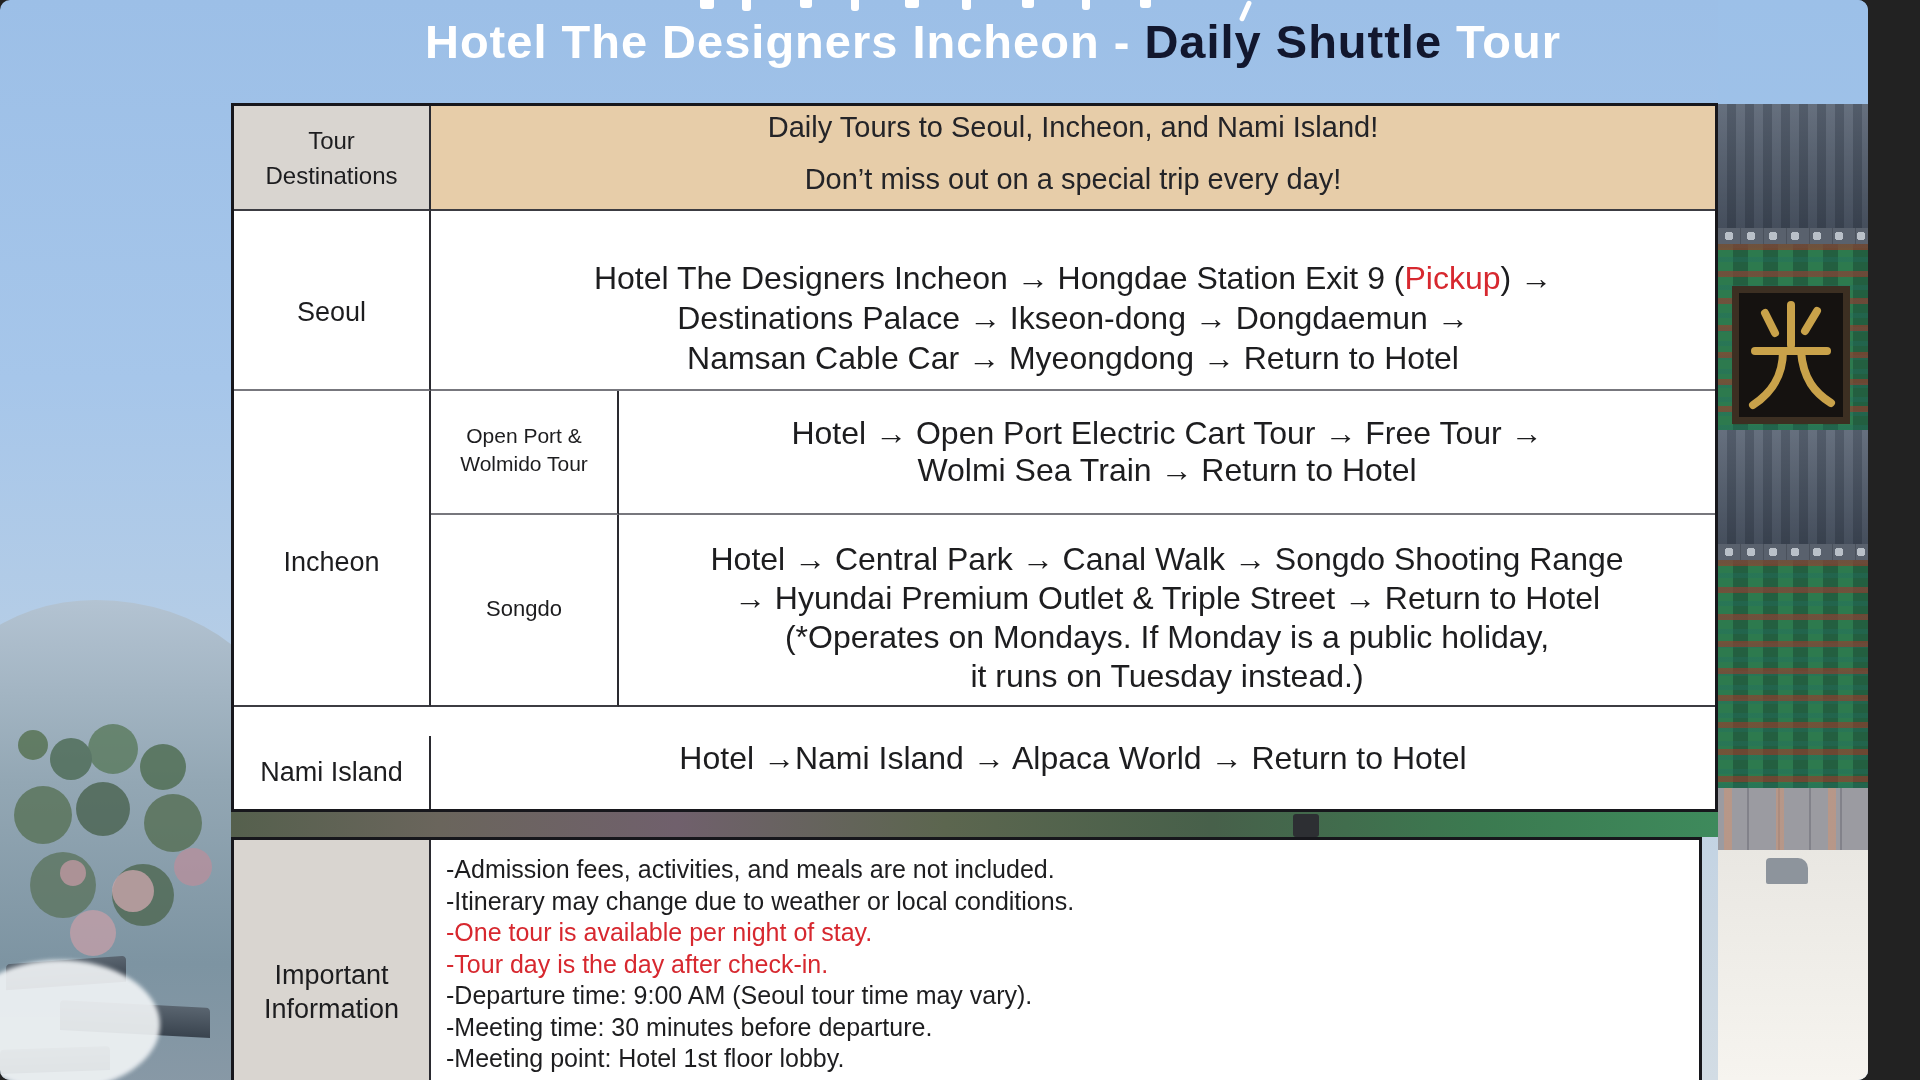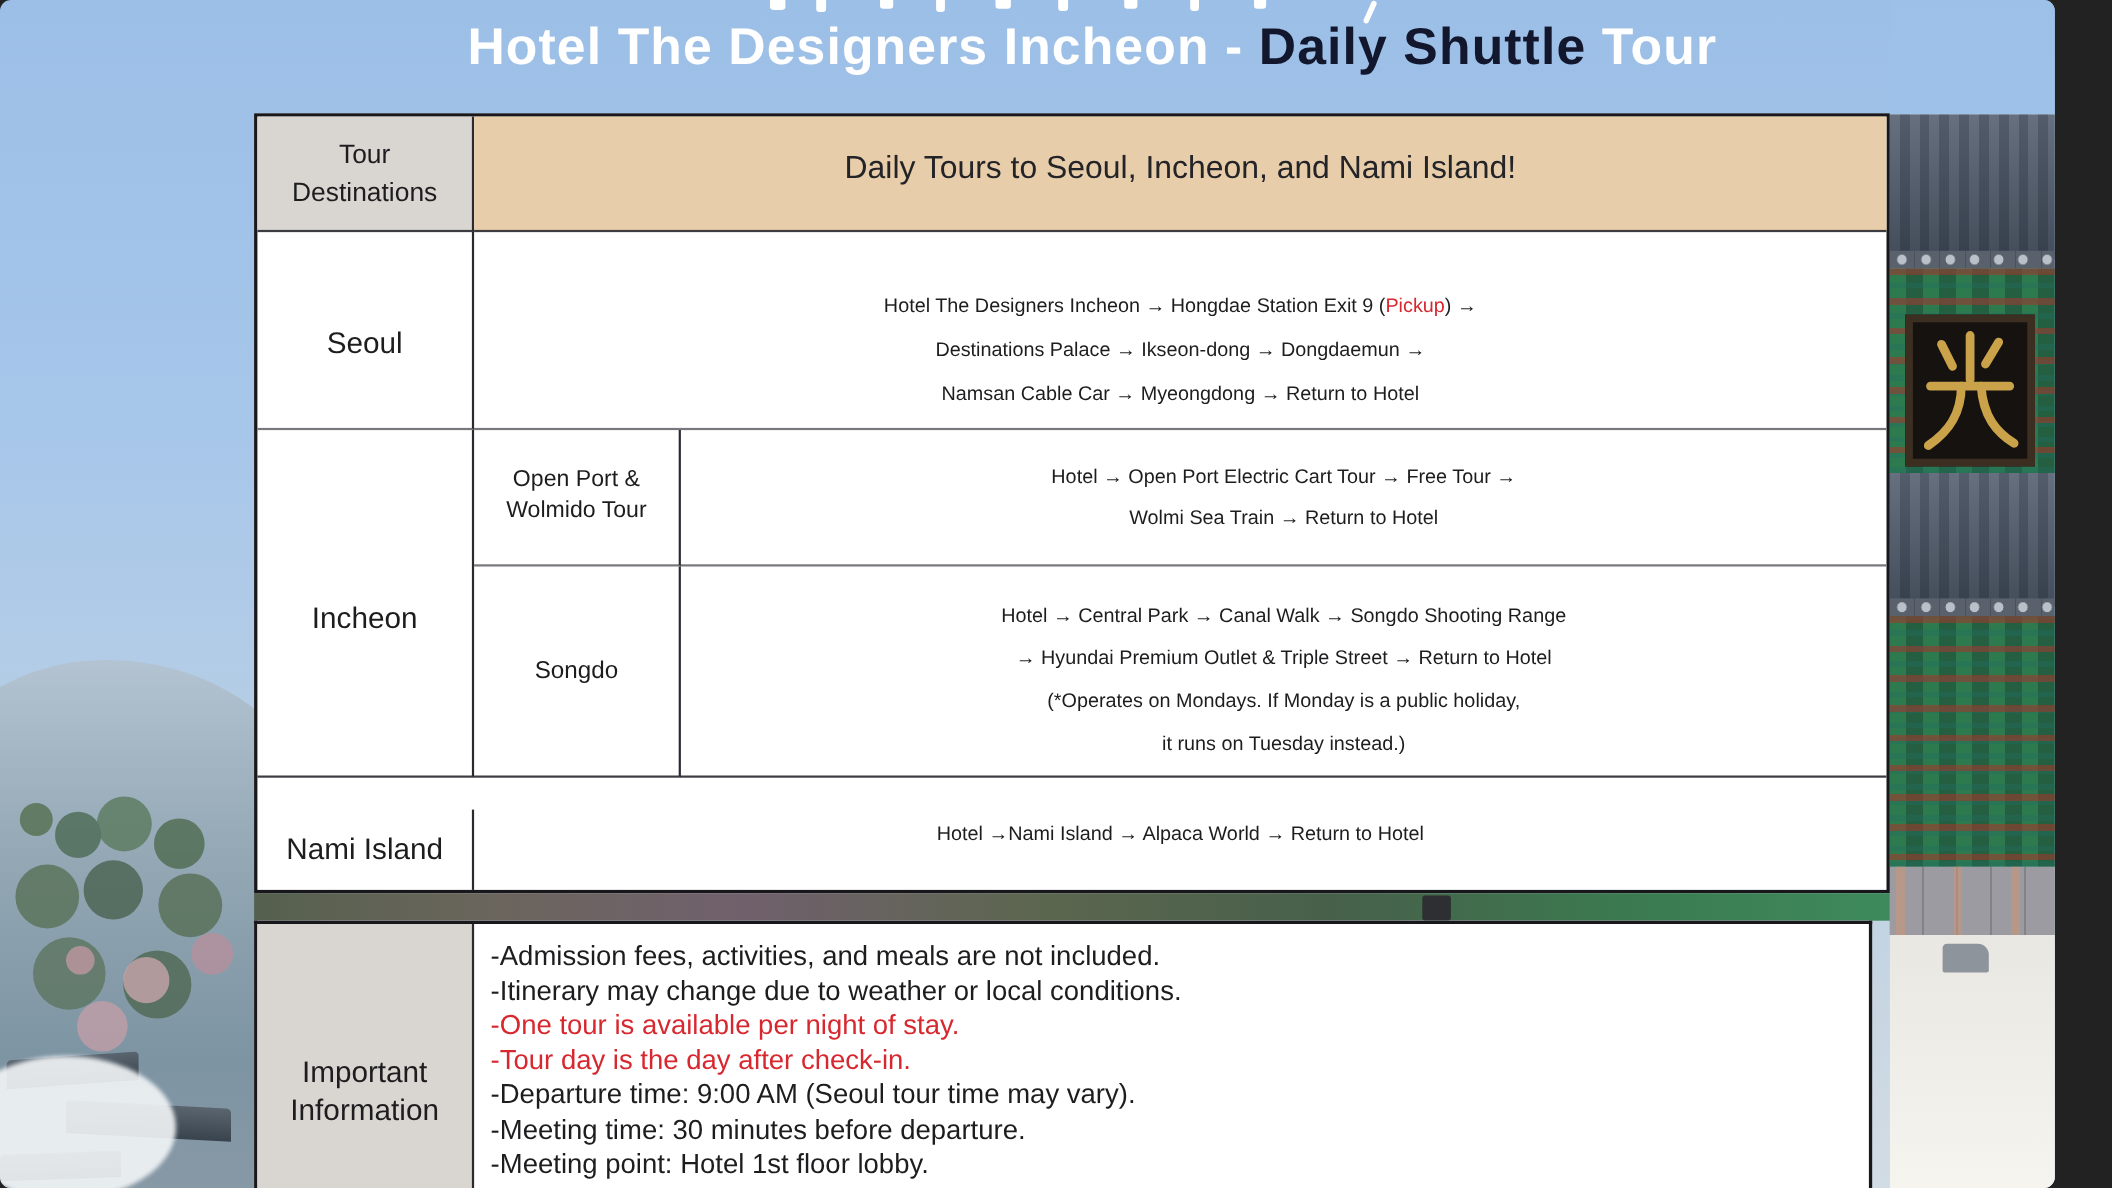--- a/index.html
+++ b/index.html
@@ -62,21 +62,21 @@
   .cell{box-sizing:border-box;display:flex;flex-direction:column;justify-content:center;
         align-items:center;text-align:center;line-height:1.5;}
   .vline{border-right:2px solid #2a2a30;}
   .hb-dark{border-bottom:2px solid #3c3c42;}
   .hb-gray{border-bottom:2px solid #77777d;}
   .graybg{background:#d9d5d0;}
   .tanbg{background:#e7cda9;}
   .head-label{font-size:24px;line-height:35px;}
   .banner{font-size:29px;line-height:52px;padding-bottom:10px;color:#242428;}
   .rowlabel{font-size:27px;}
-  .content{font-size:18px;}
+  .content{font-size:32px;}
   .seoul-text{line-height:40px;padding-top:36px;}
   .seoul-label{padding-top:24px;}
   .incheon-label{padding-top:28px;}
   .open-label{font-size:21px;line-height:28px;padding-bottom:4px;}
   .open-text{line-height:37px;}
   .songdo-label{font-size:22px;padding-bottom:4px;}
   .songdo-text{line-height:39px;padding-top:16px;}
   .red{color:#d7282f;}
   .info-label{font-size:27px;line-height:34px;padding-top:7px;}
   .info-text{align-items:flex-start;text-align:left;justify-content:flex-start;
@@ -138,20 +138,21 @@
     <span>Hotel The Designers Incheon - </span><span class="navy">Daily Shuttle</span><span> Tour</span>
   </div>
 
   <div class="t1">
     <div class="cell graybg vline hb-dark head-label" style="grid-column:1;grid-row:1;">
       <div>Tour</div>
       <div>Destinations</div>
     </div>
     <div class="cell tanbg hb-dark banner" style="grid-column:2/4;grid-row:1;">
       <div>Daily Tours to Seoul, Incheon, and Nami Island!</div>
+      <div>Don’t miss out on a special trip every day!</div>
     </div>
 
     <div class="cell vline hb-gray rowlabel seoul-label" style="grid-column:1;grid-row:2;">
       <div>Seoul</div>
     </div>
     <div class="cell hb-gray content seoul-text" style="grid-column:2/4;grid-row:2;">
       <div><span>Hotel The Designers Incheon → Hongdae Station Exit 9 (</span><span class="red">Pickup</span><span>) →</span></div>
       <div>Destinations Palace → Ikseon-dong → Dongdaemun →</div>
       <div>Namsan Cable Car → Myeongdong → Return to Hotel</div>
     </div>

